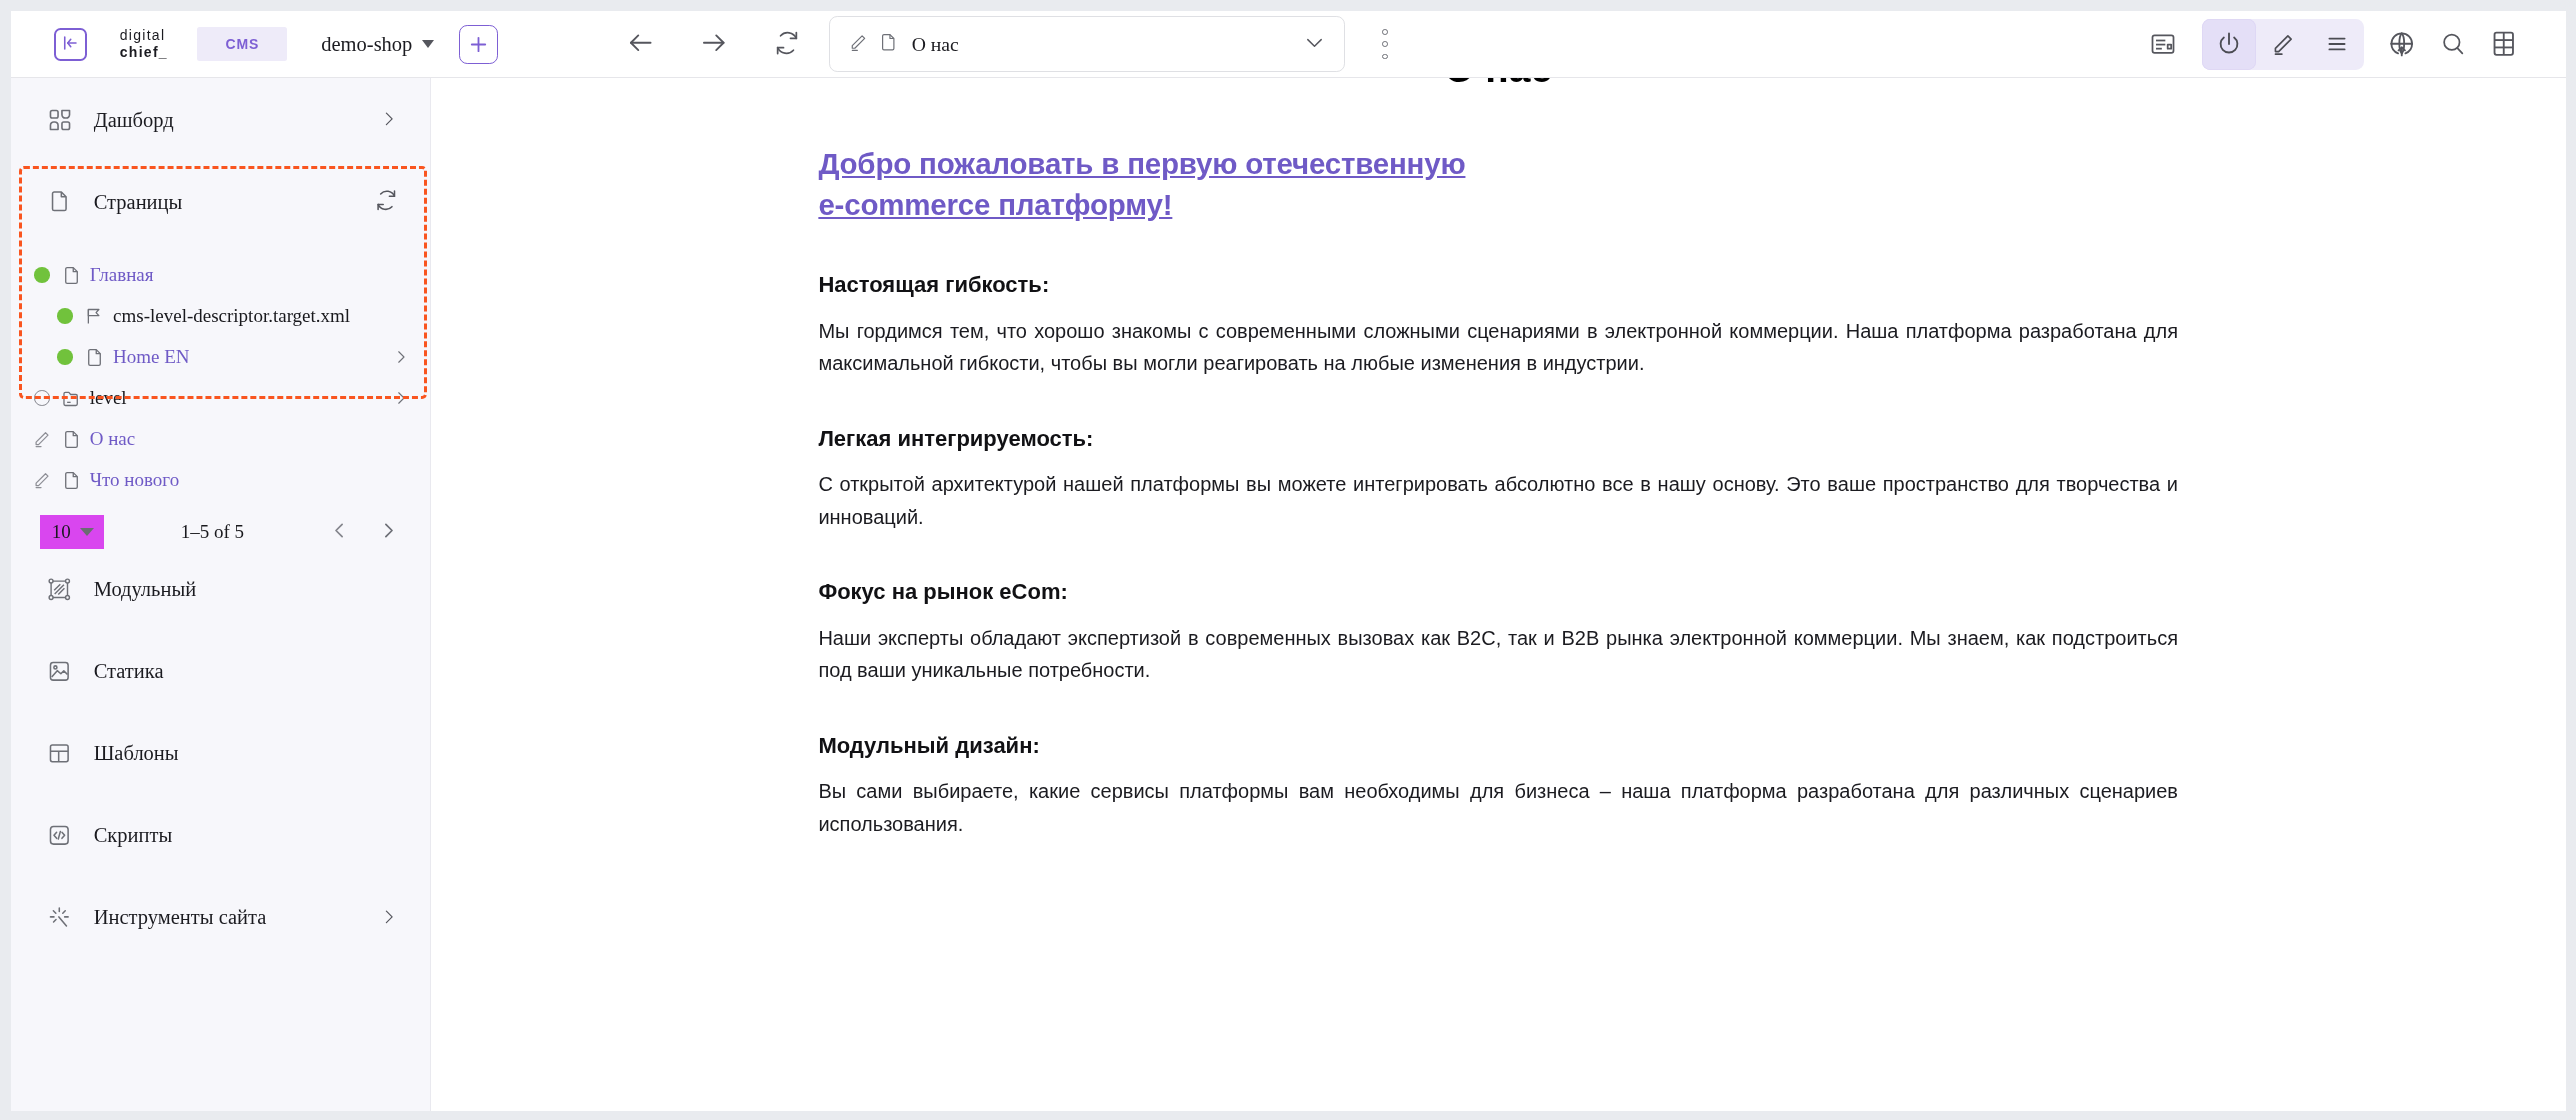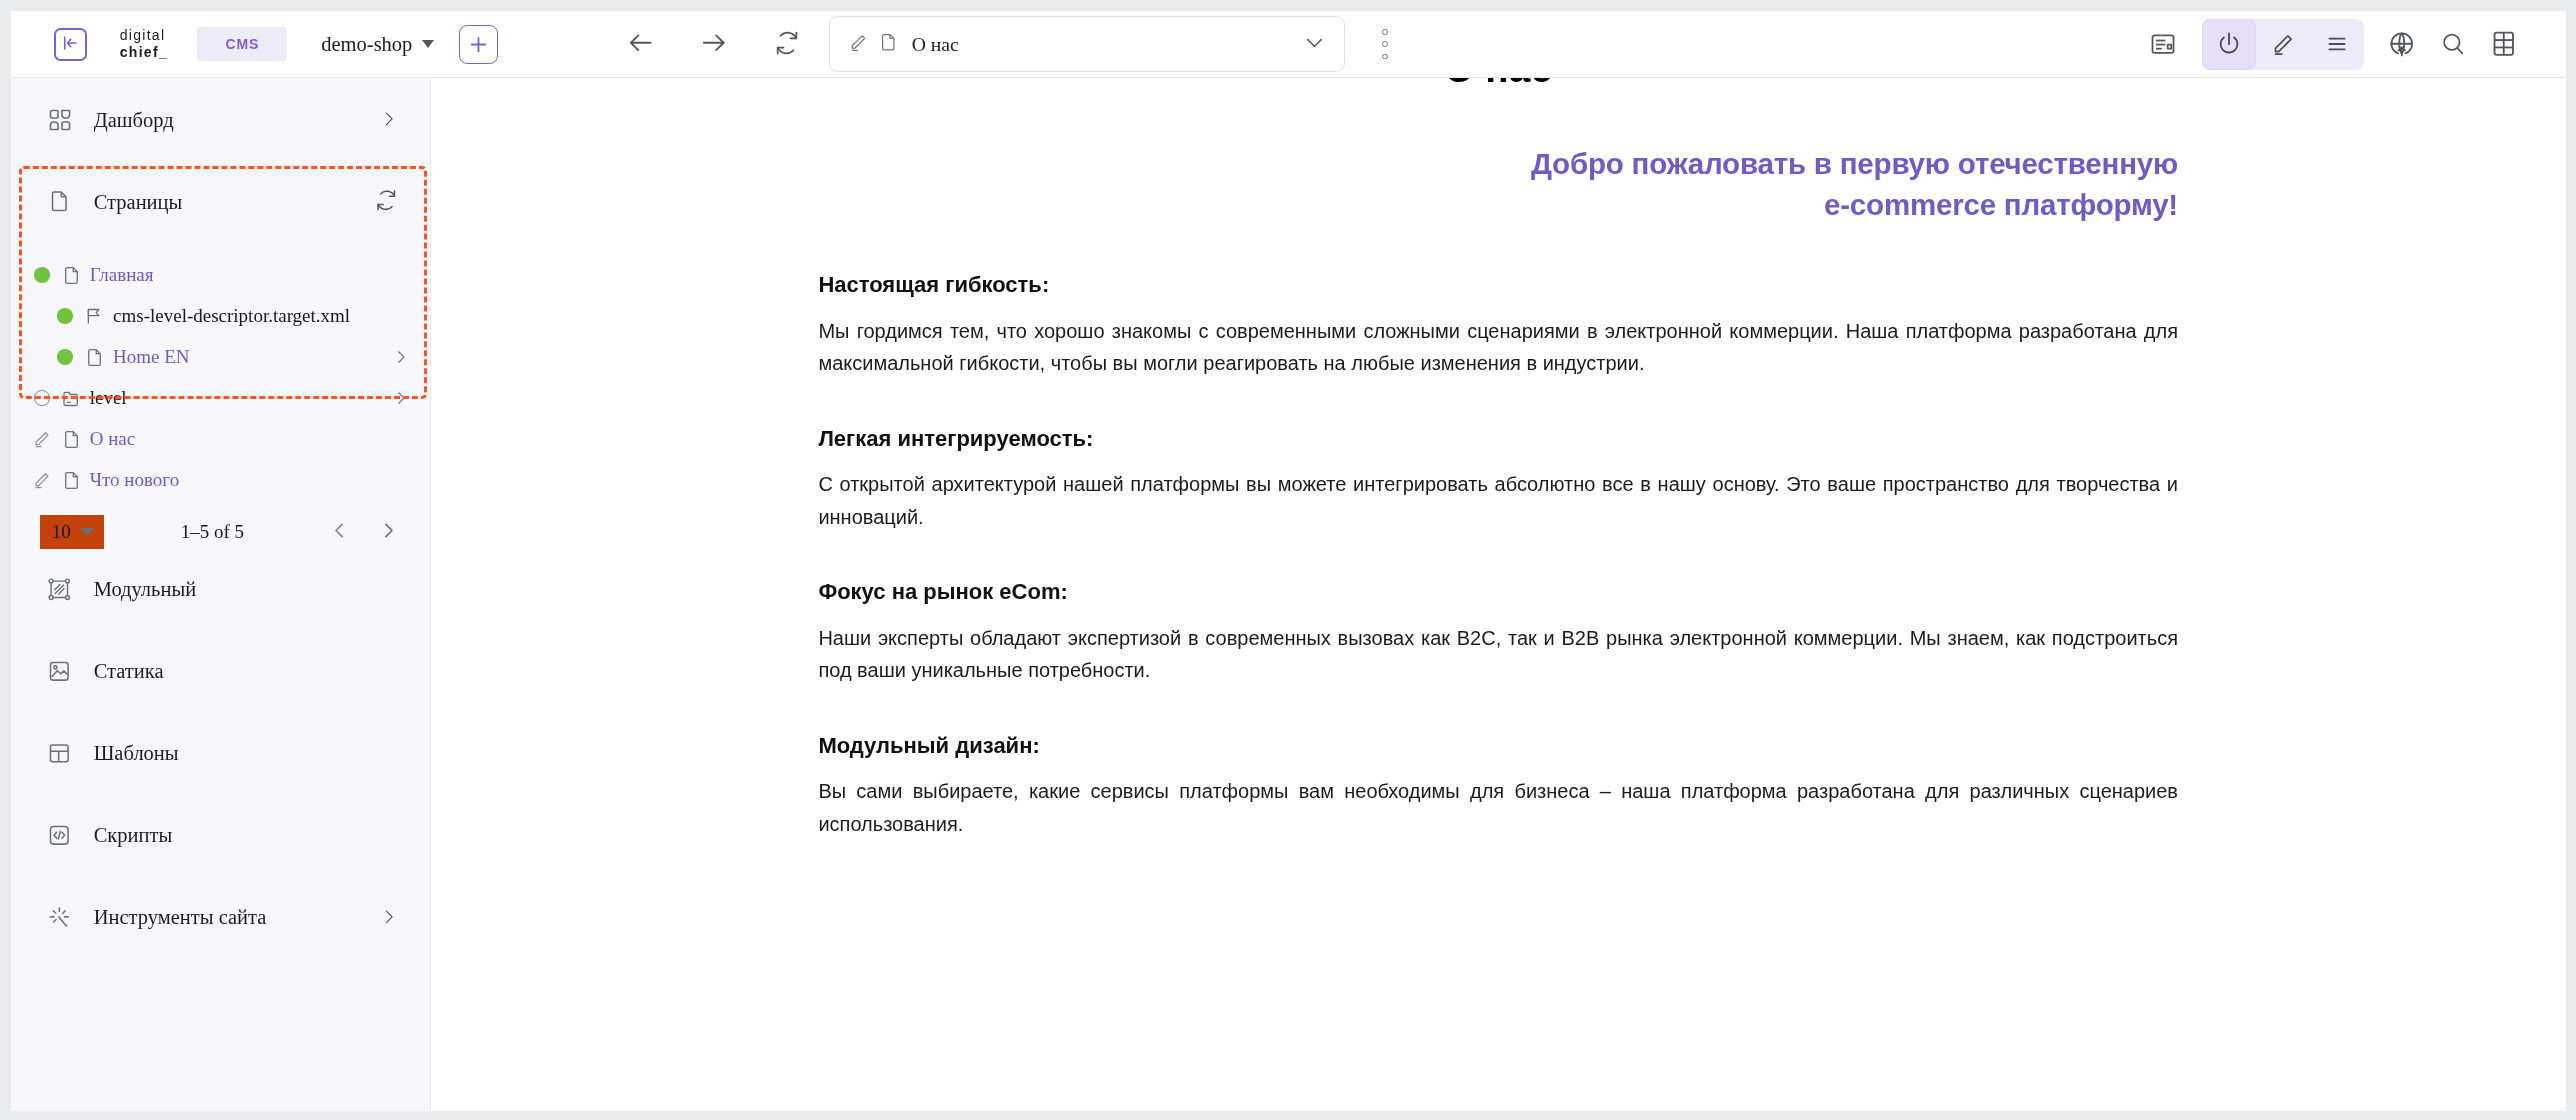--- a/index.html
+++ b/index.html
@@ -265,21 +265,21 @@
   .indent-1 { padding-left: 0; gap: 8px; }
   .indent-2 { padding-left: 23px; }
 
   .paging {
     display: flex;
     align-items: center;
     padding: 14.7px 24.6px 0 29.5px;
     gap: 0;
   }
   .pg-select {
-    background: #c2410c;
+    background: #d946ef;
     padding: 5.7px 9.8px 5.7px 11.5px;
     display: flex; align-items: center; gap: 9.8px;
     cursor: pointer;
     font-family: "Liberation Serif", serif;
     font-size: 19px;
     color: #19191d;
     flex: none;
   }
   .pg-caret {
     width: 0; height: 0;
@@ -322,24 +322,25 @@
     color: #000000;
     text-align: center;
     margin: 0;
     line-height: 1.15;
   }
   .doc-h2 {
     font-family: "Liberation Sans", sans-serif;
     font-size: 29.5px;
     font-weight: 700;
     color: #6f5ac6;
-    text-align: right;
+    text-align: left;
     line-height: 1.42;
     margin: 51px 0 0 0;
     letter-spacing: -0.2px;
+    text-decoration: underline;
   }
   .sec { margin-top: 46px; }
   .sec-h {
     font-family: "Liberation Sans", sans-serif;
     font-size: 22px;
     font-weight: 700;
     color: #111114;
     margin: 0 0 16.4px 0;
   }
   .sec-p {

